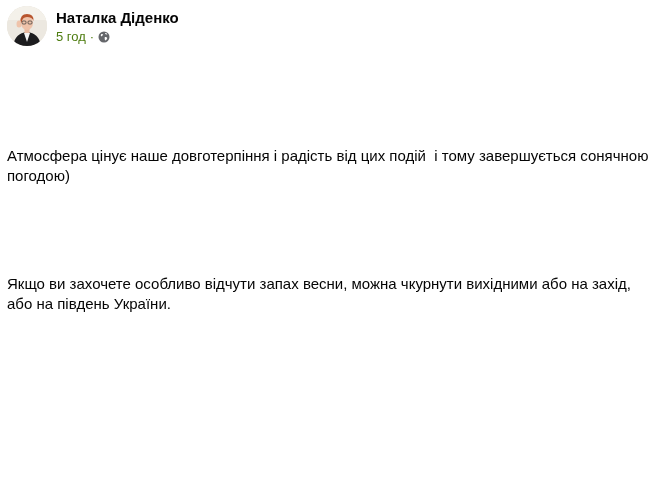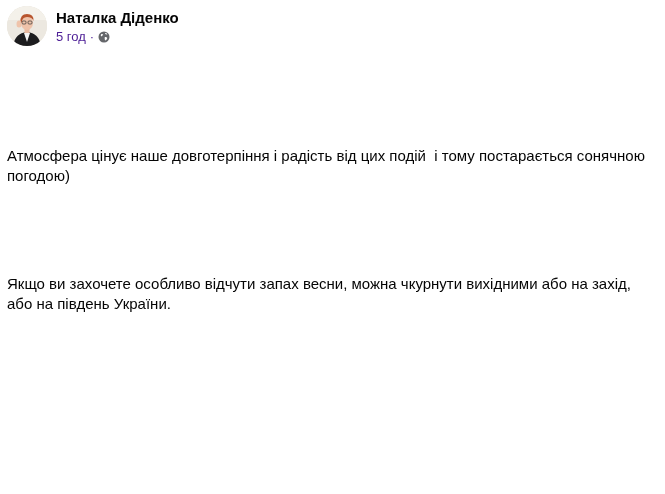--- a/index.html
+++ b/index.html
@@ -42,21 +42,21 @@
       font-size: 15px;
       line-height: 19px;
       color: #050505;
       cursor: pointer;
     }
     .meta {
       display: flex;
       align-items: center;
       font-size: 13px;
       line-height: 17px;
-      color: #4c1d95;
+      color: #4d7c0f;
       margin-top: 1px;
     }
     .meta .dot {
       margin: 0 4px;
     }
     .globe-icon {
       width: 12px;
       height: 12px;
       display: inline-block;
     }
@@ -116,21 +116,21 @@
         </svg>
       </span>
     </div>
   </div>
 </div>
 
 <div class="post-body">
   <p>
   </p>
   <p>
-    <span class="line">Атмосфера цінує наше довготерпіння і радість від цих подій  і тому постарається сонячною погодою)</span>
+    <span class="line">Атмосфера цінує наше довготерпіння і радість від цих подій  і тому завершується сонячною погодою)</span>
   </p>
   <p>
     <span class="line">Якщо ви захочете особливо відчути запах весни, можна чкурнути вихідними або на захід, або на південь України.</span>
     
     
   </p>
 
 </div>
 
 </body></html>

